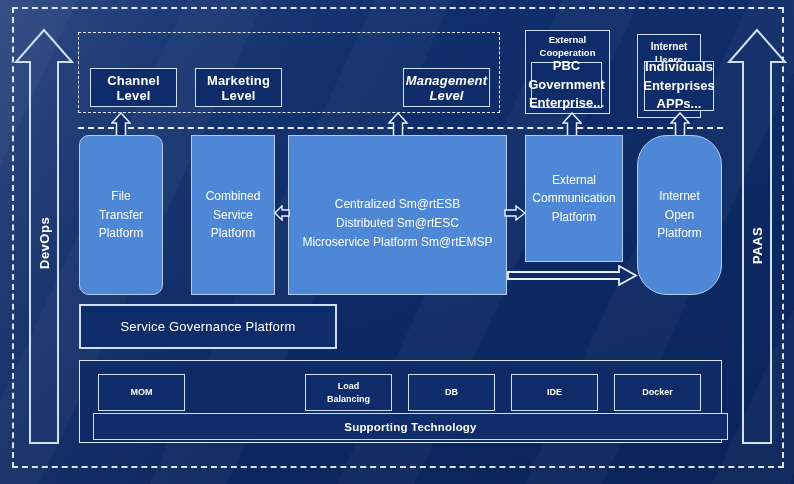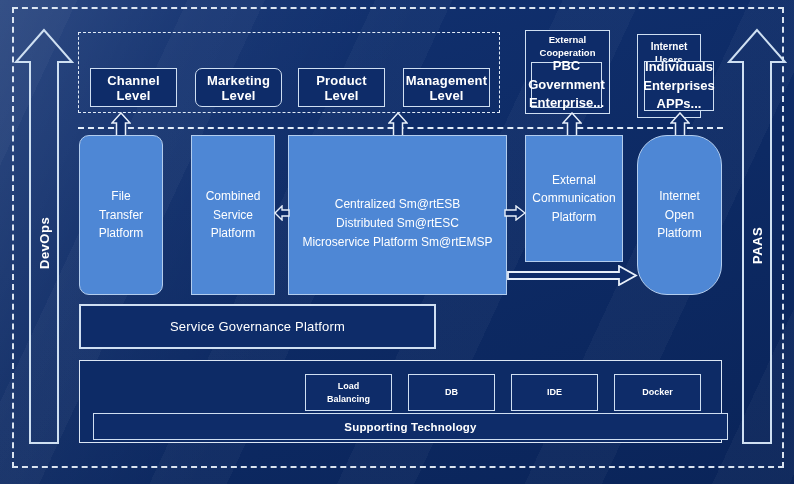--- a/index.html
+++ b/index.html
@@ -42,27 +42,24 @@
   <svg class="abs" style="left:727px;top:28px;" width="60" height="417" viewBox="0 0 60 417">
     <polygon points="30,2 2,34 16,34 16,415 44,415 44,34 58,34" fill="none" stroke="#cfe0f2" stroke-width="2"></polygon>
   </svg>
   <div class="abs v-label" style="left:743px;top:208px;width:28px;height:74px;">PAAS</div>
 
   <div class="abs" style="left:78px;top:32px;width:422px;height:81px;border:1.5px dashed #e2ecf8;"></div>
 
   <div class="abs dark-box lvl-label" style="left:90px;top:68px;width:87px;height:39px;">
     <span class="pre">Channel Level</span>
   </div>
-  <div class="abs dark-box lvl-label" style="left:195px;top:68px;width:87px;height:39px;border-radius:7px;">
+  <div class="abs dark-box lvl-label" style="left:195px;top:68px;width:87px;height:39px;">
     <span class="pre">Marketing Level</span>
   </div>
-  <div class="abs dark-box lvl-label" style="left:298px;top:68px;width:87px;height:39px;">
-    <span class="pre">Product Level</span>
-  </div>
-  <div class="abs dark-box lvl-label" style="left:403px;top:68px;width:87px;height:39px;">
+  <div class="abs dark-box lvl-label" style="left:403px;top:68px;width:87px;height:39px;font-style:italic;">
     <span class="pre">Management Level</span>
   </div>
 
   <div class="abs" style="left:525px;top:30px;width:85px;height:84px;background:#0e2c69;border:1.5px solid #cfdff2;">
     <div class="title-sm pre" style="margin-top:3px;">External
 Cooperation</div>
     <div class="abs inner-box pre" style="left:5px;top:31px;width:71px;height:46px;">PBC Government
 Enterprise...</div>
   </div>
 
@@ -117,26 +114,29 @@
   <svg class="abs" style="left:274px;top:205px;" width="16" height="16" viewBox="0 0 16 16">
     <polygon points="1,8 8,1 8,5 15,5 15,11 8,11 8,15" fill="#0e2c69" stroke="#e8f0fa" stroke-width="1.4"></polygon>
   </svg>
   <svg class="abs" style="left:504px;top:205px;" width="22" height="16" viewBox="0 0 22 16">
     <polygon points="1,5 12,5 12,1 21,8 12,15 12,11 1,11" fill="#0e2c69" stroke="#e8f0fa" stroke-width="1.4"></polygon>
   </svg>
   <svg class="abs" style="left:507px;top:265px;" width="131" height="21" viewBox="0 0 131 21">
     <polygon points="1,7 112,7 112,1 129,10.5 112,20 112,14 1,14" fill="#0e2c69" stroke="#e8f0fa" stroke-width="1.8"></polygon>
   </svg>
 
-  <div class="abs dark-box gov-label" style="left:79px;top:304px;width:357px;height:45px;border-width:2px;">
+  <div class="abs dark-box gov-label" style="left:79px;top:304px;width:258px;height:45px;border-width:2px;">
     <span>Service Governance Platform</span>
   </div>
 
   <div class="abs" style="left:79px;top:360px;width:643px;height:83px;background:#0d2b66;border:1.5px solid #dce7f5;"></div>
 
+  <div class="abs dark-box small-label" style="left:98px;top:374px;width:87px;height:37px;">
+    <span class="pre">MOM</span>
+  </div>
   <div class="abs dark-box small-label" style="left:305px;top:374px;width:87px;height:37px;">
     <span class="pre">Load
 Balancing</span>
   </div>
   <div class="abs dark-box small-label" style="left:408px;top:374px;width:87px;height:37px;">
     <span class="pre">DB</span>
   </div>
   <div class="abs dark-box small-label" style="left:614px;top:374px;width:87px;height:37px;">
     <span class="pre">Docker</span>
   </div>

